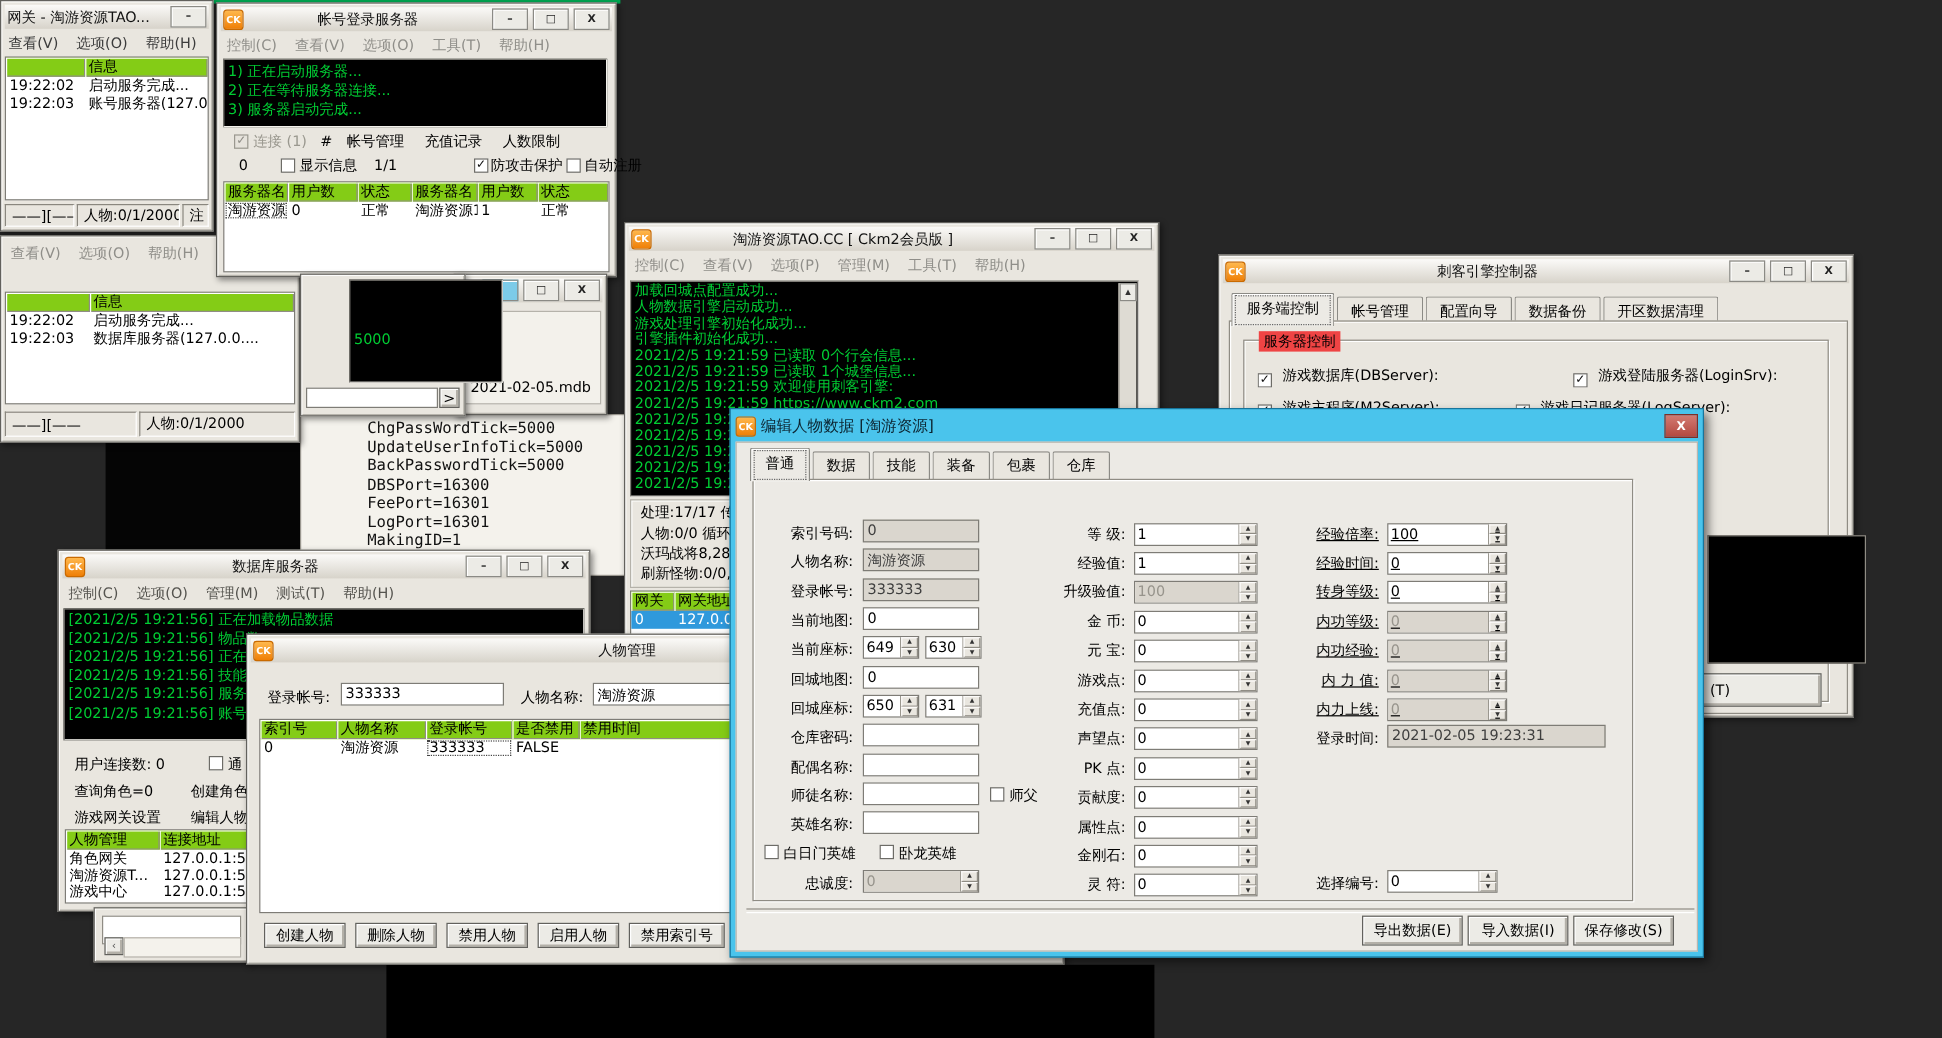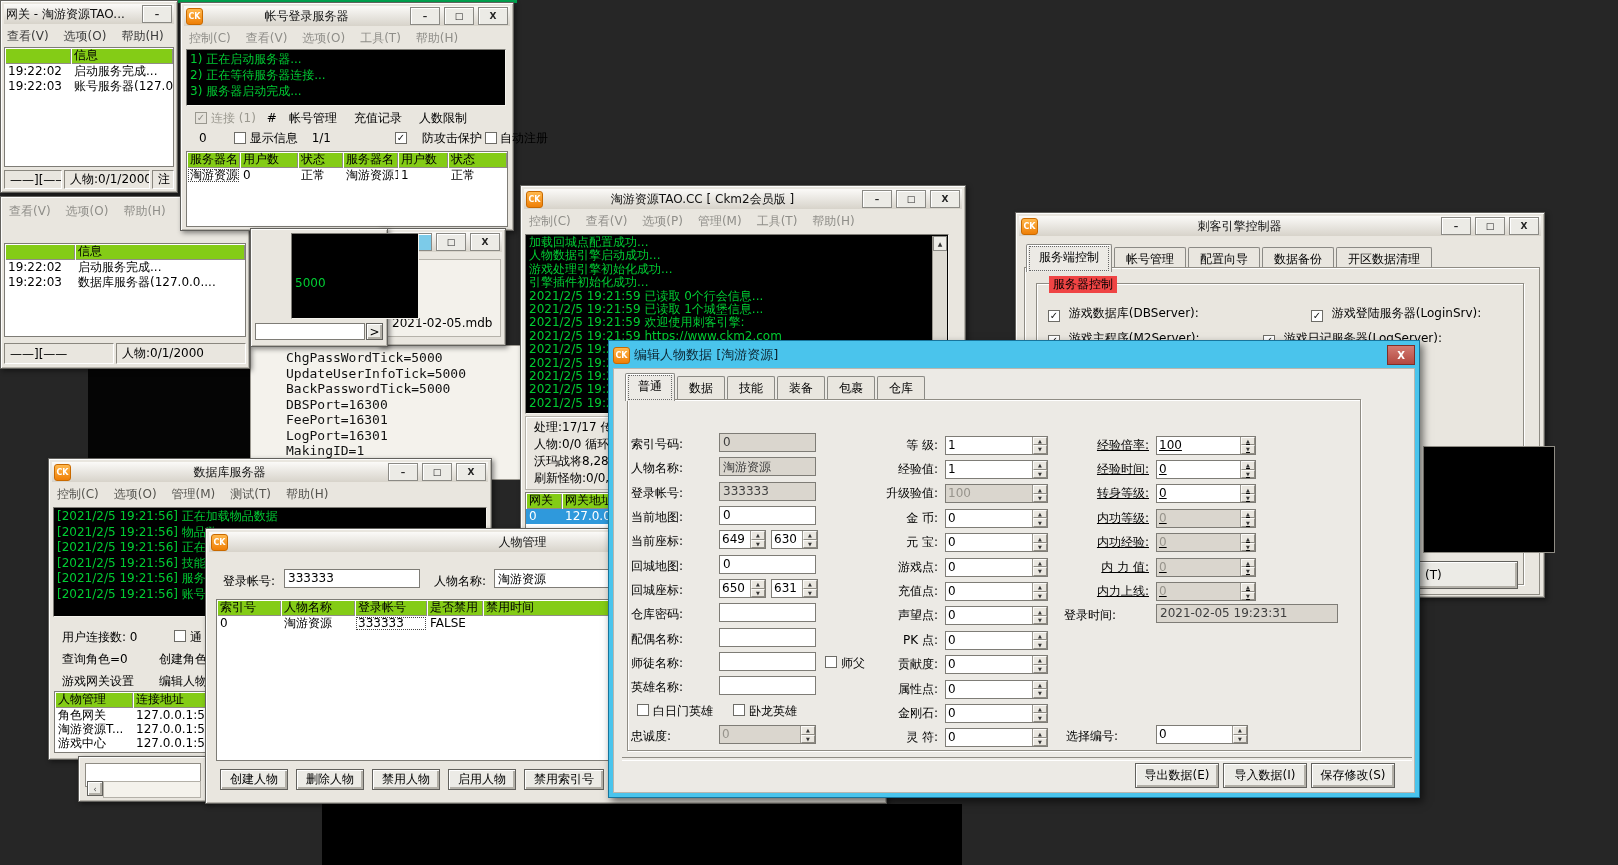--- a/index.html
+++ b/index.html
@@ -13,21 +13,21 @@
   .ck{width:15px;height:15px;flex:0 0 15px;background:linear-gradient(#ffb84d,#ef7f06);border:1px solid #c96a00;
       border-radius:3px;color:#fff;font-size:8px;font-weight:bold;display:flex;align-items:center;justify-content:center;}
   .wb{width:28px;height:16px;flex:0 0 28px;background:#ecebe6;border:1px solid #8b8a85;box-shadow:inset 1px 1px 0 #fff;
       display:flex;align-items:center;justify-content:center;font-size:9px;font-weight:bold;color:#222;}
   .wb.hl{background:#7ccbe9;}
   .mb{position:absolute;display:flex;gap:15px;font-size:12px;color:#8f8e89;height:18px;align-items:center;}
   .mb.dk{color:#3c3c3c;}
   .cons{position:absolute;background:#000;border:1px solid #7e7c76;border-right-color:#f4f2ec;border-bottom-color:#f4f2ec;
         color:#00cd33;font-size:12px;overflow:hidden;padding:1px 3px;box-sizing:border-box;}
   .cl{white-space:pre;line-height:13.4px;}
-  .cl15{white-space:pre;line-height:15.5px;}
+  .cl15{white-space:pre;line-height:15.5px;margin-left:20px;}
   .lv{position:absolute;background:#fff;border:1px solid #7e7c76;box-sizing:border-box;overflow:hidden;}
   .hr{display:flex;background:#84cc16;}
   .hc{box-shadow:inset 1px 1px 0 #fff,inset -1px -1px 0 #908d85;font-size:12px;padding:0 3px;white-space:nowrap;
       overflow:hidden;box-sizing:border-box;flex:0 0 auto;height:16px;line-height:15px;}
   .rr{display:flex;height:15px;line-height:15px;}
   .rc{font-size:12px;padding:0 3px;white-space:nowrap;overflow:hidden;box-sizing:border-box;flex:0 0 auto;}
   .selr{background:#2f99dc;color:#fff;}
   .dot{outline:1px dotted #444;outline-offset:-2px;}
   .sb{position:absolute;display:flex;gap:2px;align-items:stretch;}
   .pane{border:1px solid;border-color:#8a877f #fff #fff #8a877f;font-size:12px;display:flex;align-items:center;
@@ -35,21 +35,21 @@
   .btn{position:absolute;background:#ecebe6;border:1px solid #62615d;box-shadow:inset 1px 1px 0 #fff,inset -2px -2px 0 #b3b0a8;
        font-size:12px;display:flex;align-items:center;justify-content:center;box-sizing:border-box;white-space:nowrap;}
   .btn2{background:#ecebe6;border:1px solid #62615d;box-shadow:inset 1px 1px 0 #fff,inset -2px -2px 0 #b3b0a8;font-size:12px;
         display:flex;align-items:center;justify-content:center;box-sizing:border-box;padding:0 9px;height:21px;white-space:nowrap;}
   .cb{width:12px;height:12px;flex:0 0 12px;background:#fff;border:1px solid #6d6c67;box-sizing:border-box;font-size:10px;
       line-height:9px;text-align:center;color:#111;display:inline-block;vertical-align:-2px;}
   .cb.on::before{content:"✓";font-weight:bold;}
   .cb.gr{background:#e6e3dc;color:#8f8d86;border-color:#9a988f;}
   .cba{position:absolute;}
   .lb{position:absolute;font-size:12px;white-space:nowrap;}
-  .lbr{text-align:left;}
+  .lbr{text-align:right;}
   .tf{position:absolute;height:19px;background:#fff;border:1px solid #7e7c76;font-size:12px;padding:1px 3px;
       box-sizing:border-box;white-space:nowrap;overflow:hidden;}
   .ro{background:#dad6ce !important;color:#3e3e3e;}
   .dis{background:#dad6ce !important;color:#97948c;}
   .spin{position:absolute;height:19px;display:flex;background:#fff;border:1px solid #7e7c76;box-sizing:border-box;}
   .sv{flex:1;font-size:12px;padding:1px 2px;white-space:nowrap;overflow:hidden;}
   .ud{width:14px;flex:0 0 14px;display:flex;flex-direction:column;border-left:1px solid #9a978f;}
   .ud b{flex:1;background:#e9e6df;border:1px solid #fcfbf9;border-right-color:#8f8c84;border-bottom-color:#8f8c84;
         font-size:5px;line-height:4px;color:#333;display:flex;align-items:center;justify-content:center;font-weight:normal;}
   .tabs{position:absolute;display:flex;align-items:flex-end;}
@@ -186,21 +186,21 @@
       <span style="margin-left:12px;">帐号管理</span>
       <span style="margin-left:17px;">充值记录</span>
       <span style="margin-left:17px;">人数限制</span>
     </div>
     <div style="position:absolute;left:6px;top:127px;height:16px;display:flex;align-items:center;font-size:12px;white-space:nowrap;">
       <span style="margin-left:12px;">0</span>
       <span class="cb" style="margin-left:27px;"></span>
       <span style="margin-left:4px;">显示信息</span>
       <span style="margin-left:14px;">1/1</span>
       <span class="cb on" style="margin-left:64px;"></span>
-      <span style="margin-left:15px;">防攻击保护</span>
+      <span style="margin-left:2px;">防攻击保护</span>
       <span class="cb" style="margin-left:3px;"></span>
       <span style="margin-left:3px;">自动注册</span>
     </div>
     <div class="lv" style="left:5px;top:148px;width:322px;height:76px;">
       <div class="hr">
         <span class="hc" style="width:53px;">服务器名</span>
         <span class="hc" style="width:58px;">用户数</span>
         <span class="hc" style="width:45px;">状态</span>
         <span class="hc" style="width:55px;">服务器名</span>
         <span class="hc" style="width:50px;">用户数</span>

